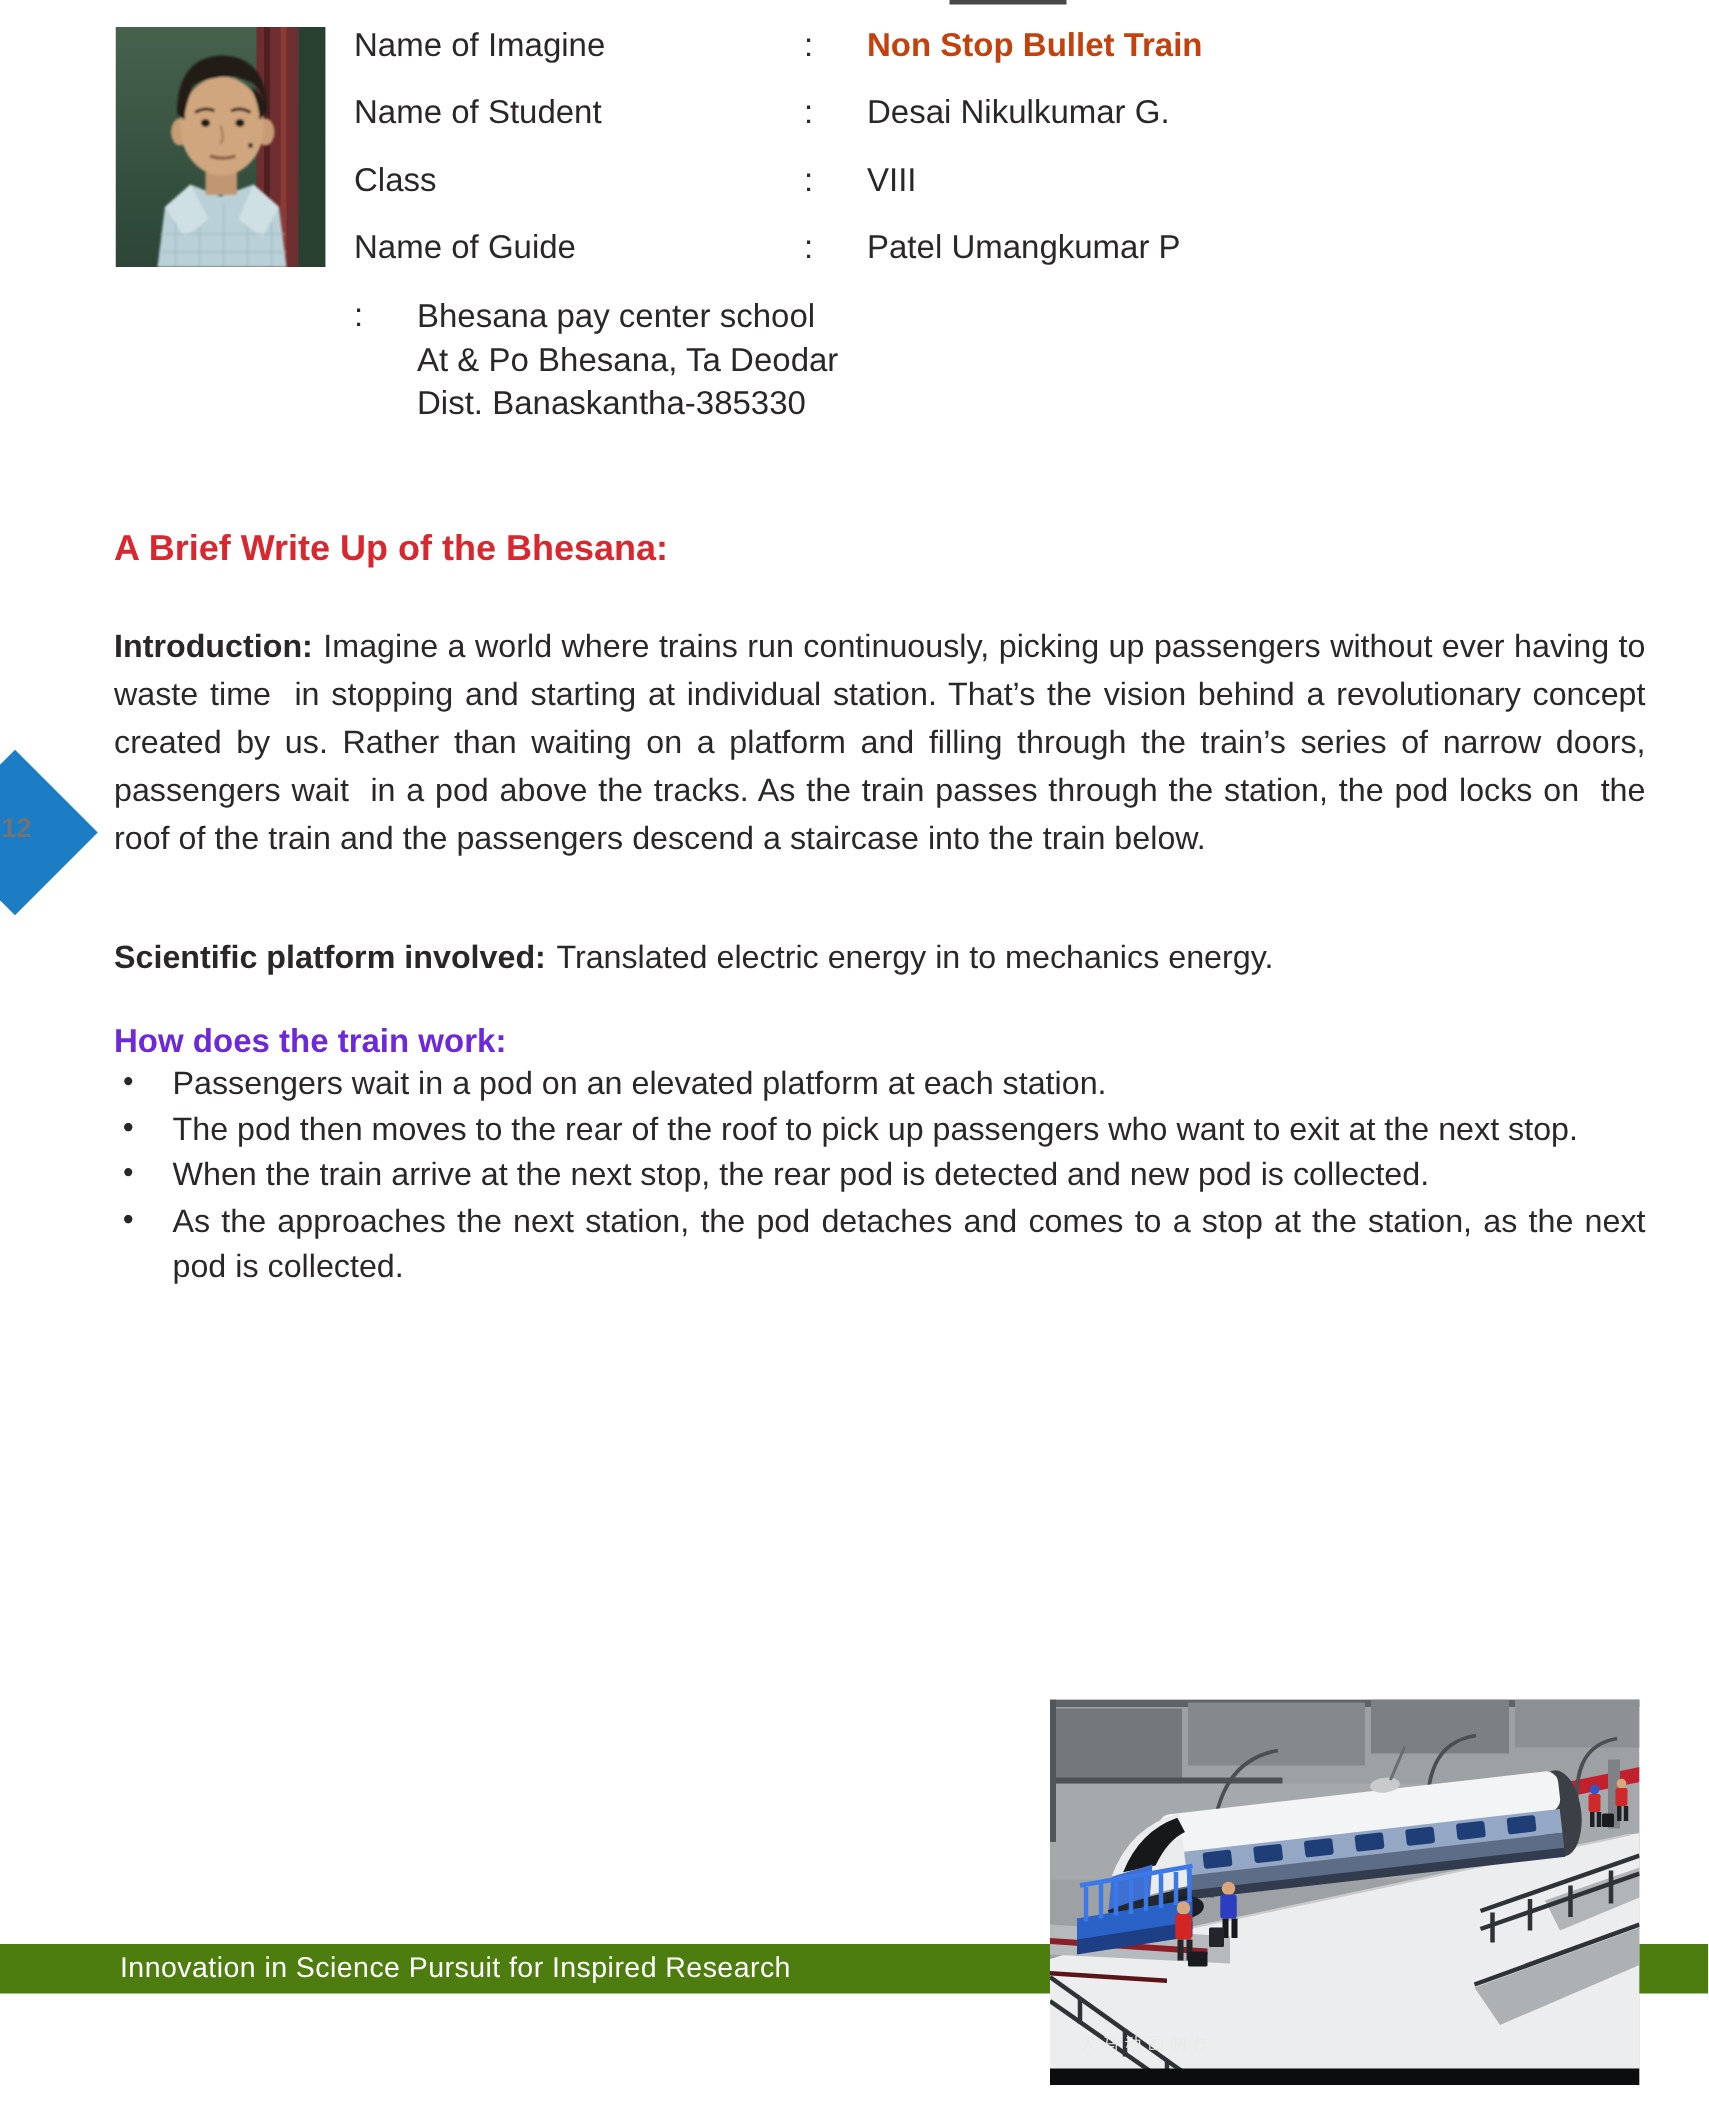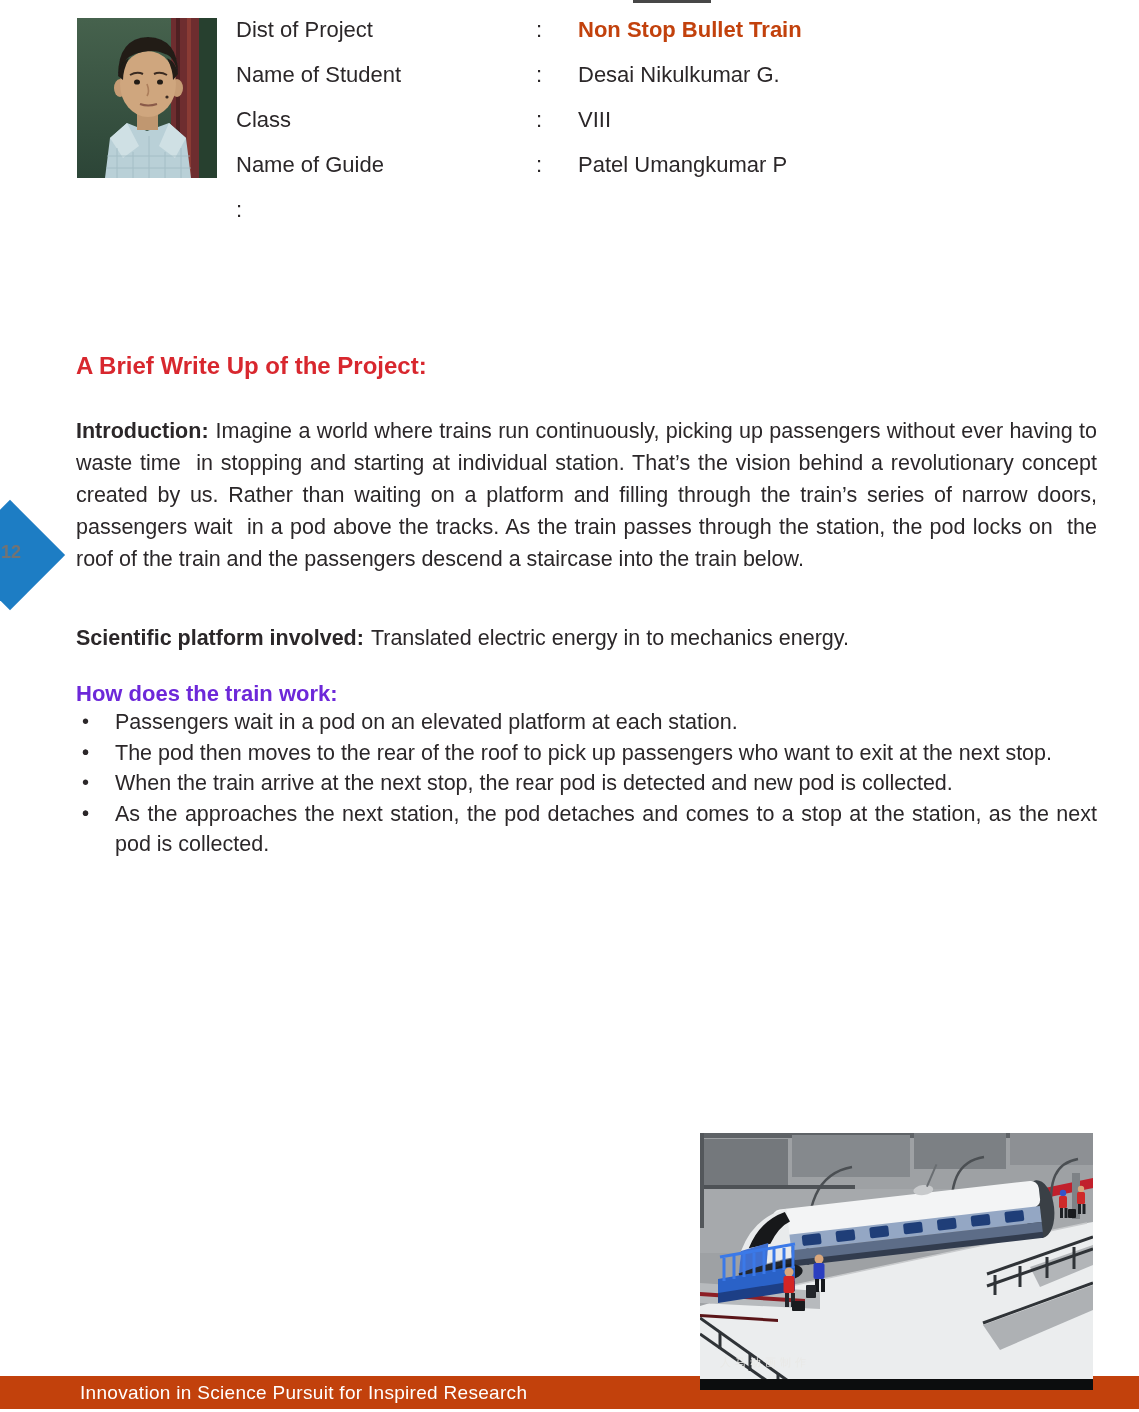--- a/index.html
+++ b/index.html
@@ -27,21 +27,21 @@
   .how-heading{position:absolute;left:76px;top:681px;margin:0;font-size:22px;font-weight:bold;color:#6d28d9;}
   .bullets{position:absolute;left:76px;top:707px;width:1021px;margin:0;padding:0;list-style:none;
     font-size:21.5px;line-height:30.5px;}
   .bullets li{position:relative;padding-left:39px;text-align:justify;}
   .bullets .dot{position:absolute;left:6px;top:-1px;font-size:20px;}
   
   .page-marker{position:absolute;left:0;top:490px;width:80px;height:130px;}
   .diamond{position:absolute;left:-29px;top:26px;width:78px;height:78px;background:#1d7dc4;transform:rotate(45deg);}
   .pnum{position:absolute;left:1px;top:52px;color:#737373;font-size:18px;font-weight:bold;}
   
-  .banner{position:absolute;left:0;top:1376px;width:1139px;height:33px;background:#c2410c;display:flex;align-items:center;z-index:1;}
+  .banner{position:absolute;left:0;top:1296px;width:1139px;height:33px;background:#4d7c0f;display:flex;align-items:center;z-index:1;}
   .banner span{margin-left:80px;color:#ffffff;font-size:19px;letter-spacing:0.3px;}
   
   .train-figure{position:absolute;left:700px;top:1133px;width:469px;height:257px;margin:0;z-index:2;}
   .train-figure svg{display:block;}
 </style>
 </head>
 <body>
 
 <div class="page">
 
@@ -89,45 +89,50 @@
         <ellipse cx="83" cy="64" rx="3" ry="2.6" fill="#241d18"></ellipse>
         <path d="M70,66 Q73,74 70,78" stroke="#ac7e5b" stroke-width="1.6" fill="none"></path>
         <path d="M63,86 Q71,89 80,86" stroke="#8a5a48" stroke-width="2" fill="none"></path>
         <circle cx="90" cy="79" r="1.6" fill="#3a2a20"></circle>
       </g>
     </svg>
   </div>
 
   <div class="info-table">
     <div class="info-row">
-      <span class="info-label">Dist of Project</span>
+      <span class="info-label">Name of Imagine</span>
       <span class="info-colon">:</span>
       <span class="info-value value-project">Non Stop Bullet Train</span>
     </div>
     <div class="info-row">
       <span class="info-label">Name of Student</span>
       <span class="info-colon">:</span>
       <span class="info-value">Desai Nikulkumar G.</span>
     </div>
     <div class="info-row">
       <span class="info-label">Class</span>
       <span class="info-colon">:</span>
       <span class="info-value">VIII</span>
     </div>
     <div class="info-row">
       <span class="info-label">Name of Guide</span>
       <span class="info-colon">:</span>
       <span class="info-value">Patel Umangkumar P</span>
     </div>
     <div class="info-row">
       <span class="info-colon">:</span>
-    </div>
-  </div>
-
-  <h2 class="brief-heading">A Brief Write Up of the Project:</h2>
+      <span class="info-value school-lines">
+        <div>Bhesana pay center school</div>
+        <div>At &amp; Po Bhesana, Ta Deodar</div>
+        <div>Dist. Banaskantha-385330</div>
+      </span>
+    </div>
+  </div>
+
+  <h2 class="brief-heading">A Brief Write Up of the Bhesana:</h2>
 
   <p class="para intro"><b>Introduction:</b><span>Imagine a world where trains run continuously, picking up passengers without ever having to waste time  in stopping and starting at individual station. That’s the vision behind a revolutionary concept created by us. Rather than waiting on a platform and filling through the train’s series of narrow doors, passengers wait  in a pod above the tracks. As the train passes through the station, the pod locks on  the roof of the train and the passengers descend a staircase into the train below.</span></p>
 
   <p class="para principle"><b>Scientific platform involved:</b><span>Translated electric energy in to mechanics energy.</span></p>
 
   <h3 class="how-heading">How does the train work:</h3>
 
   <ul class="bullets">
     <li><span class="dot">•</span><span>Passengers wait in a pod on an elevated platform at each station.</span></li>
     <li><span class="dot">•</span></li>

